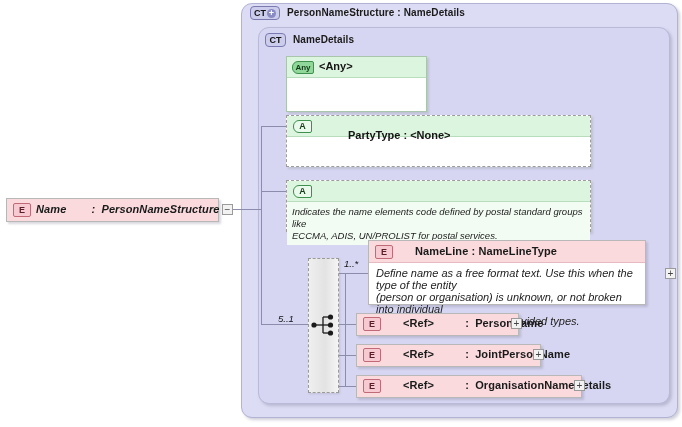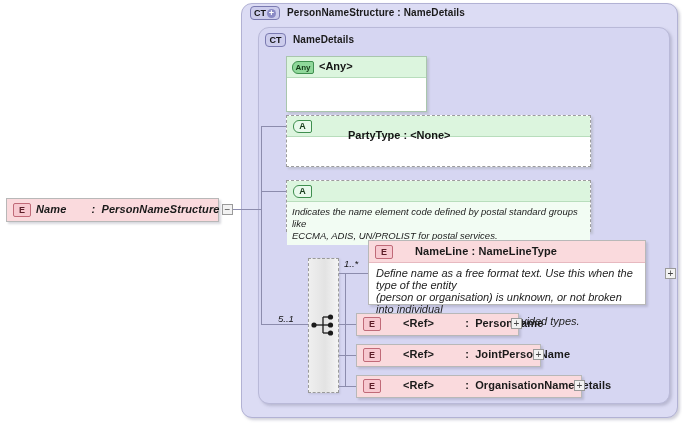--- a/index.html
+++ b/index.html
@@ -241,21 +241,21 @@
     <div class="hdr">
       <div class="badge badge-a" style="left:6px; top:4px;">A</div>
       <div class="hdr-title" style="left:30px; top:13px;margin-left:31px;">PartyType : &lt;None&gt;</div>
     </div>
   </div>
 
   <div class="gbox" style="left:286px; top:180px; width:305px; height:52px;">
     <div class="hdr">
       <div class="badge badge-a" style="left:6px; top:4px;">A</div>
     </div>
-    <div class="doc">Indicates the name element code defined by postal standard groups like
+    <div class="doc">Indicates the name elements code defined by postal standard groups like
 ECCMA, ADIS, UN/PROLIST for postal services.</div>
   </div>
 
   <div class="ln v" style="left:261px; top:126px; height:84px;"></div>
   <div class="ln h" style="left:261px; top:126px; width:25px;"></div>
   <div class="ln h" style="left:261px; top:191px; width:25px;"></div>
 
   <div class="ln v" style="left:261px; top:209px; height:115px;"></div>
   <div class="ln h" style="left:261px; top:324px; width:48px;"></div>
 

